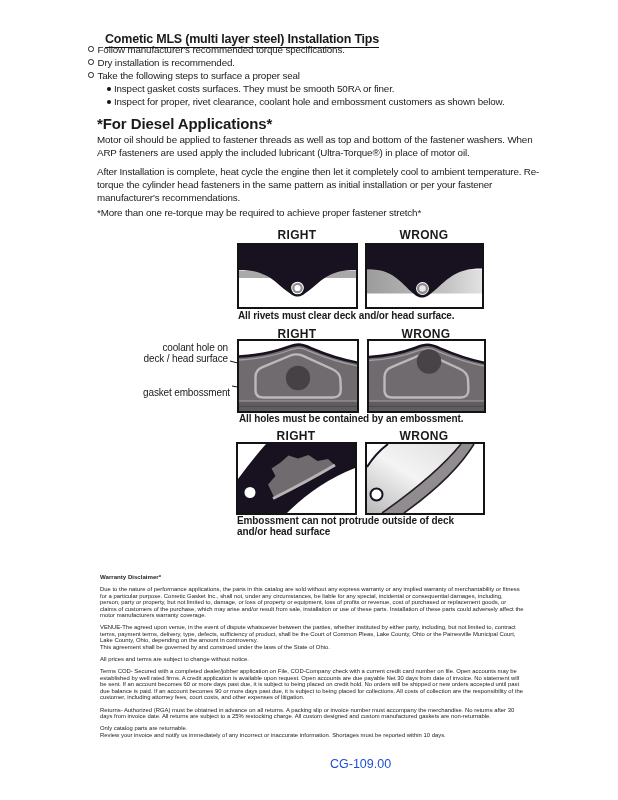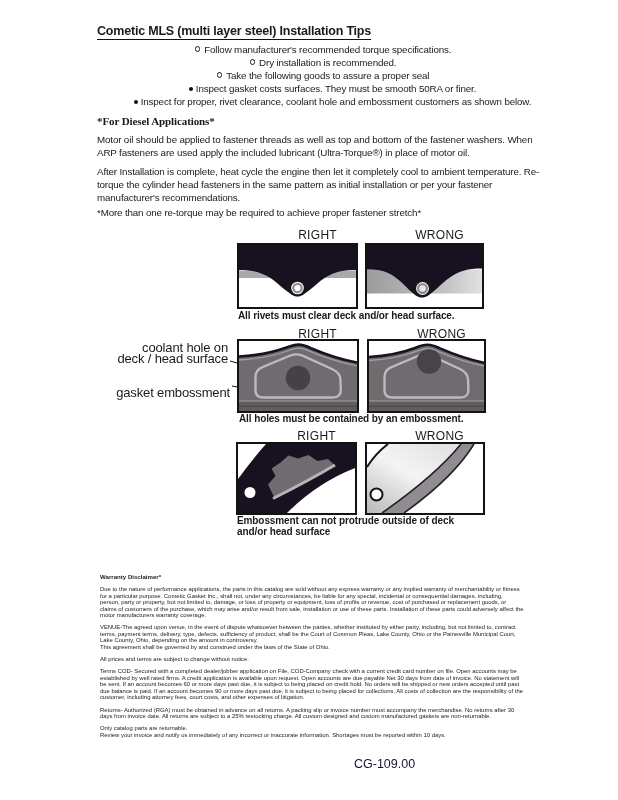--- a/index.html
+++ b/index.html
@@ -2,56 +2,56 @@
 <html><head>
 <meta charset="utf-8">
 <style>
   html,body { margin:0; padding:0; background:#ffffff; }
   .page {
     position:relative; width:618px; height:800px; background:#ffffff;
     font-family:"Liberation Sans", sans-serif; color:#1a1a1a; overflow:hidden;
   }
   .abs { position:absolute; }
   .title {
-    left:97px; top:24px; margin:0; font-size:12.5px; font-weight:bold;
+    left:97px; top:24px; margin:8px; font-size:12.5px; font-weight:bold;
     letter-spacing:-0.2px; border-bottom:1.5px solid #111; padding-bottom:1px;
     display:inline-block; white-space:nowrap;
   }
-  .tips { left:88px; top:43px; width:470px; font-size:9.8px; line-height:13px; letter-spacing:-0.15px;text-align:center; }
+  .tips { left:88px; top:43px; width:470px; font-size:9.8px; line-height:13px; letter-spacing:-0.15px; }
   .tline { white-space:nowrap; }
   .tline.sub { margin-left:19px; }
   .o-mark { display:inline-block; width:3.5px; height:3.5px; border:1px solid #222; border-radius:50%; margin-right:4px; vertical-align:1.5px; }
   .d-mark { display:inline-block; width:4px; height:4px; background:#111; border-radius:50%; margin-right:3px; vertical-align:1.5px; }
-  .h2 { left:97px; top:115px; margin:0; font-size:11px; font-weight:bold; letter-spacing:-0.1px;font-family:Liberation Serif, serif; }
+  .h2 { left:97px; top:115px; margin:0; font-size:15px; font-weight:bold; letter-spacing:-0.1px; }
   .body { margin:0; width:452px; font-size:9.8px; line-height:13px; letter-spacing:-0.15px; }
   .p1 { left:97px; top:133px; }
   .p2 { left:97px; top:165px; }
   .p3 { left:97px; top:206px; white-space:nowrap; }
-  .dlabel { width:80px; text-align:right; font-size:12px; font-weight:normal; letter-spacing:0.3px; }
+  .dlabel { width:80px; text-align:center; font-size:12px; font-weight:bold; letter-spacing:0.3px; }
   .dbox { border:2px solid #131313; background:#fff; }
   .dbox svg { display:block; }
   .caption { font-size:10px; font-weight:bold; letter-spacing:-0.1px; line-height:11px; }
-  .callouts { font-size:13px; letter-spacing:-0.15px; line-height:11px; text-align:right; }
+  .callouts { font-size:10px; letter-spacing:-0.15px; line-height:11px; text-align:right; }
   .disc { left:100px; top:574px; width:424px; font-size:5.9px; line-height:6.4px; letter-spacing:0; color:#222; }
   .disc h3 { margin:0 0 6px 0; font-size:6.1px; font-weight:bold; }
   .disc p { margin:0 0 6px 0; }
   .disc p.tight { margin-bottom:0; }
-  .footer { left:330px; top:757px; font-size:12.5px; color:#0f172a; letter-spacing:0;margin-left:24px; }
+  .footer { left:330px; top:757px; font-size:12.5px; color:#1d4ed8; letter-spacing:0; }
 </style>
 </head>
 <body>
 
 <div class="page">
 
   <h1 class="abs title">Cometic MLS (multi layer steel) Installation Tips</h1>
 
   <div class="abs tips">
     <div class="tline"><span class="o-mark"></span><span>Follow manufacturer's recommended torque specifications.</span></div>
     <div class="tline"><span class="o-mark"></span><span>Dry installation is recommended.</span></div>
-    <div class="tline"><span class="o-mark"></span><span>Take the following goods to assure a proper seal</span></div>
+    <div class="tline"><span class="o-mark"></span><span>Take the following steps to surface a proper seal</span></div>
     <div class="tline sub"><span class="d-mark"></span><span>Inspect gasket costs surfaces.  They must be smooth 50RA or finer.</span></div>
     <div class="tline sub"><span class="d-mark"></span><span>Inspect for proper, rivet clearance, coolant hole and embossment customers as shown below.</span></div>
   </div>
 
   <h2 class="abs h2">*For Diesel Applications*</h2>
   <p class="abs body p1">Motor oil should be applied to fastener threads as well as top and bottom of the fastener washers. When ARP fasteners are used apply the included lubricant (Ultra-Torque®) in place of motor oil.</p>
   <p class="abs body p3">*More than one re-torque may be required to achieve proper fastener stretch*</p>
   <p class="abs body p2">After Installation is complete, heat cycle the engine then let it completely cool to ambient temperature. Re-torque the cylinder head fasteners in the same pattern as initial installation or per your fastener manufacturer's recommendations.</p>
 
   <div class="abs dlabel" style="left:257px; top:228px;">RIGHT</div>

